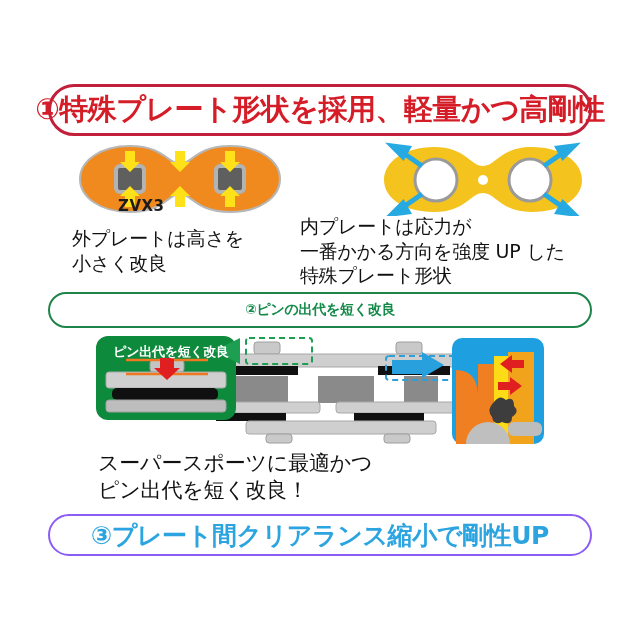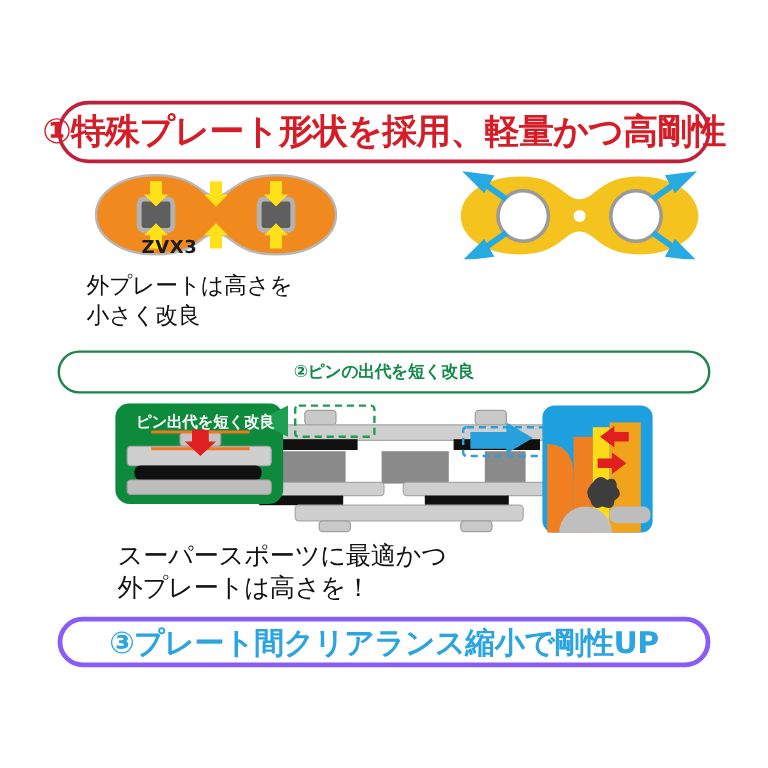--- a/index.html
+++ b/index.html
@@ -55,21 +55,21 @@
     color: #138a4a;
     font-size: 14px;
     font-weight: bold;
     letter-spacing: -0.3px;
   }
   .pill-3 {
     left: 48px;
     top: 514px;
     width: 544px;
     height: 42px;
-    border: 4px solid #8b5cf6;
+    border: 2px solid #8b5cf6;
     border-radius: 21px;
     color: #2ca4e0;
     font-size: 25px;
     font-weight: bold;
     letter-spacing: -0.4px;
   }
 
   
   .caption {
     position: absolute;
@@ -190,20 +190,23 @@
         <path d="M 196 4 l -16 2 l 5 9 z"></path>
         <line x1="166" y1="52" x2="186" y2="66"></line>
         <path d="M 196 72 l -16 -2 l 5 -9 z"></path>
       </g>
     </svg>
   </div>
 
   <div class="caption cap-outer">外プレートは高さを
 小さく改良</div>
 
+  <div class="caption cap-inner">内プレートは応力が
+一番かかる方向を強度 UP した
+特殊プレート形状</div>
 
   <div class="pill pill-2">②ピンの出代を短く改良</div>
 
   <div id="chain-diagram">
     <svg viewBox="0 0 448 108" xmlns="http://www.w3.org/2000/svg">
 
       <g>
 
         <rect x="158" y="6" width="26" height="12" rx="3" fill="#c9c9c9" stroke="#9e9e9e" stroke-width="1"></rect>
         <rect x="300" y="6" width="26" height="12" rx="3" fill="#c9c9c9" stroke="#9e9e9e" stroke-width="1"></rect>
@@ -272,17 +275,17 @@
           <path d="M 428 24 h -12 v -5 l -12 9 l 12 9 v -5 h 12 z"></path>
           <path d="M 402 46 h 12 v -5 l 12 9 l -12 9 v -5 h -12 z"></path>
         </g>
       </g>
     </svg>
   </div>
 
   <div class="badge-text">ピン出代を短く改良</div>
 
   <div class="caption cap-mid">スーパースポーツに最適かつ
-外プレートは高さを！</div>
+ピン出代を短く改良！</div>
 
   <div class="pill pill-3">③プレート間クリアランス縮小で剛性UP</div>
 
 </div>
 
 </body></html>

